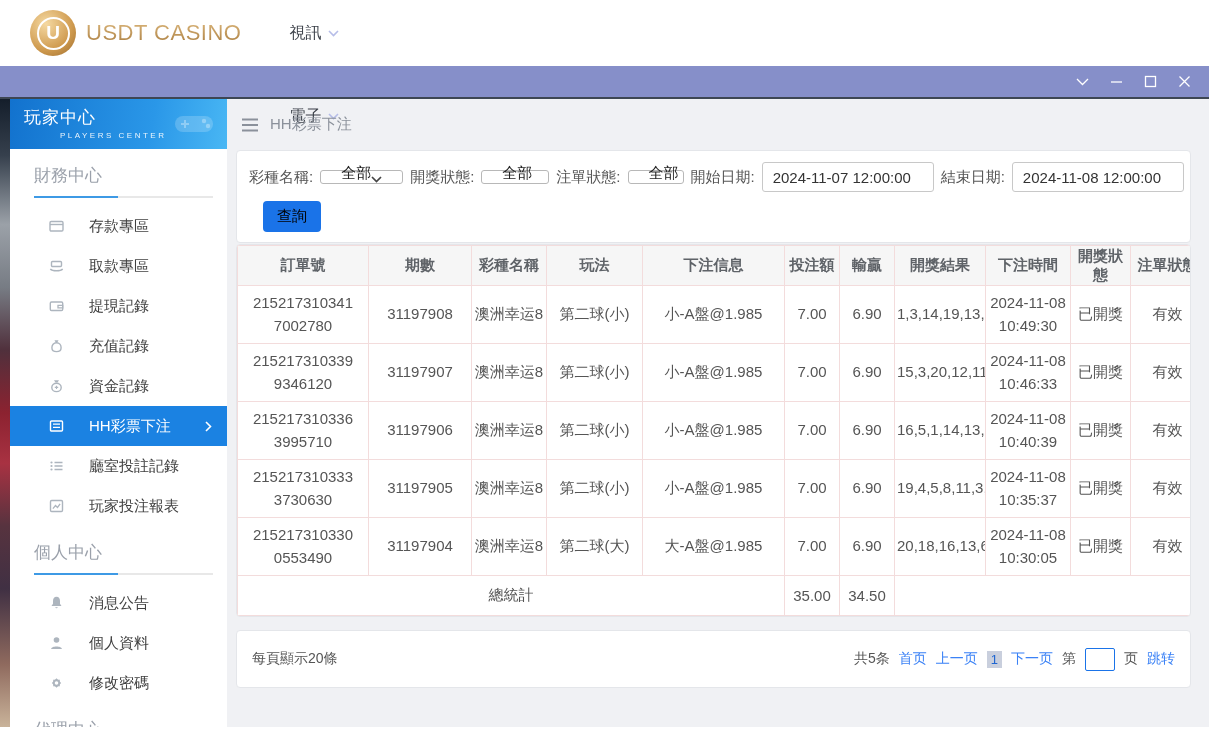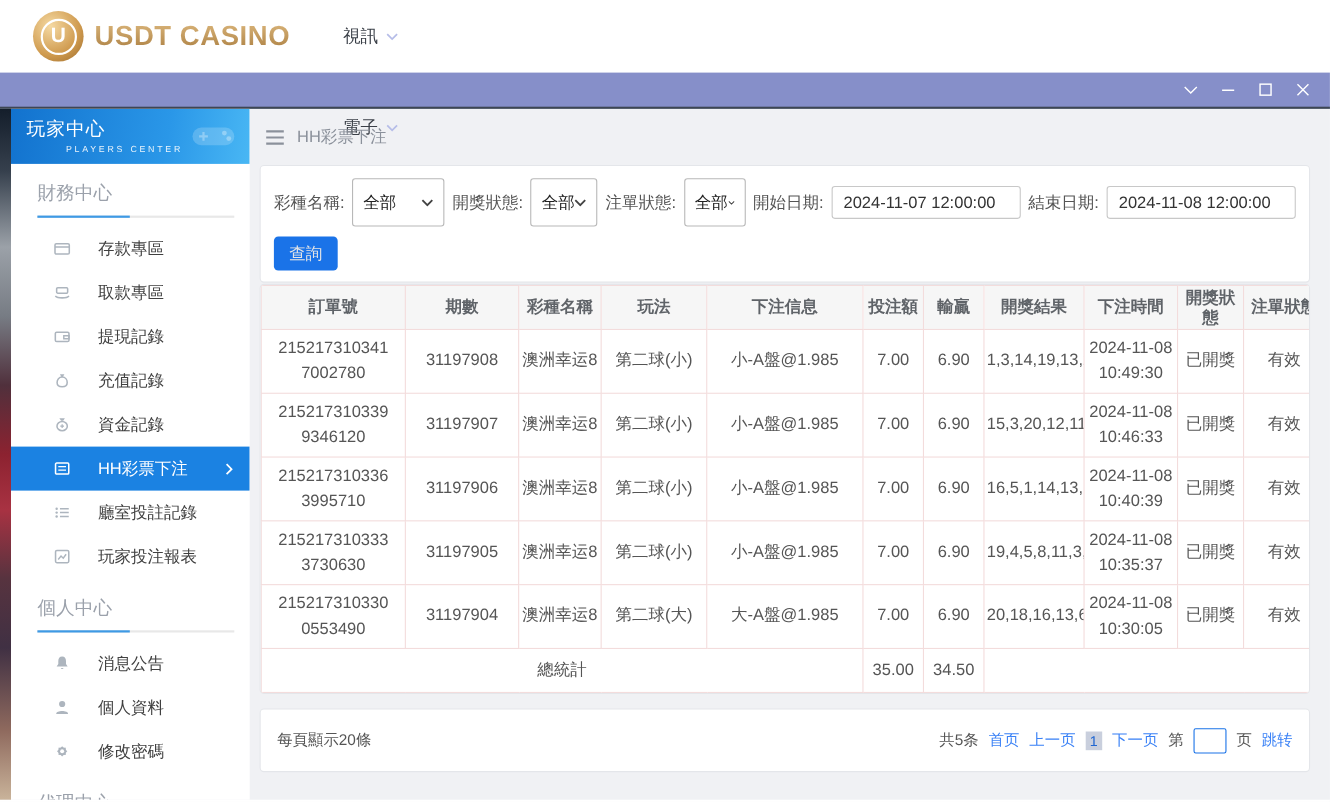--- a/index.html
+++ b/index.html
@@ -7,21 +7,21 @@
   body { font-family:"Liberation Sans","DejaVu Sans",sans-serif; background:#fff; position:relative; }
 
   
   .app-header { height:66px; background:#fff; display:flex; align-items:center; padding-left:30px; }
   .brand { display:flex; align-items:center; gap:10px; cursor:pointer; }
   .brand-circle { width:46px; height:46px; border-radius:50%;
     background:radial-gradient(circle at 35% 30%, #f5d9a2, #cf9a4e 60%, #9a6a2c);
     display:flex; align-items:center; justify-content:center; flex:0 0 auto; }
   .brand-circle .ring { width:33px; height:33px; border:2px solid #fff; border-radius:50%;
     color:#fff; font-weight:bold; font-size:19px; display:flex; align-items:center; justify-content:center; }
-  .brand-name { font-size:25px; font-weight:bold; letter-spacing:.5px;
+  .brand-name { font-size:22px; font-weight:normal; letter-spacing:.5px;
     background:linear-gradient(180deg,#dcb77c,#a87c3f);
     -webkit-background-clip:text; background-clip:text; color:transparent; }
   .nav { display:flex; margin-left:48px; gap:62px;flex-direction:column; }
   .nav-item { display:flex; align-items:center; gap:7px; font-size:16px; color:#3a3f47; cursor:pointer; }
 
   
   .titlebar { height:33px; background:#868fc9; display:flex; align-items:center;
     justify-content:flex-end; gap:16px; padding-right:16px; border-bottom:2px solid #3d4653; }
   .win-btn { width:18px; height:18px; display:flex; align-items:center; justify-content:center; cursor:pointer; }
 
@@ -47,27 +47,27 @@
   .menu-item.active { background:#1b82e2; color:#fff; }
   .menu-item.active .mi-icon { color:#fff; }
   .mi-arrow { position:absolute; right:15px; top:15px; }
 
   
   .main { flex:1; padding:0 18px 0 9px; overflow:hidden; }
   .breadcrumb { height:51px; display:flex; align-items:center; gap:11px; color:#8b919b; font-size:15px; padding-left:5px; }
   .panel { background:#fff; border:1px solid #e4e6ea; border-radius:4px; }
   .filter-panel { padding:11px 12px 10px 12px; }
   .filter-row { display:flex; align-items:center; gap:7px; font-size:15px; color:#555; white-space:nowrap; }
-  .sel { height:44px; border:1px solid #b8b8b8; border-radius:3px; background:#fff; display:flex;
-    align-items:center; justify-content:space-between; padding:0 9px; color:#222; cursor:pointer; font-size:15px; }
+  .sel { height:14px; border:1px solid #b8b8b8; border-radius:3px; background:#fff; display:flex;
+    align-items:flex-end; justify-content:space-between; padding:0 20px; color:#222; cursor:pointer; font-size:15px; }
   .sel-lottery { width:118px; } .sel-draw { width:68px; } .sel-order { width:56px; }
   .dateinput { height:30px; width:172px; border:1px solid #c8c8c8; border-radius:3px; padding:0 10px;
     font-size:15px; color:#333; font-family:inherit; }
-  .btn-query { margin-top:9px; width:58px; height:31px; background:#1a73e8; color:#e5e5e5; border:none;
-    border-radius:4px; font-size:15px; cursor:pointer; font-family:inherit; }
+  .btn-query { margin-top:9px; width:58px; height:31px; background:#1a73e8; color:#000000; border:none;
+    border-radius:4px; font-size:15px; cursor:pointer; font-family:inherit;margin-left:14px; }
 
   
   .table-panel { margin-top:1px; overflow:hidden; }
   table { border-collapse:collapse; table-layout:fixed; width:967px; }
   th,td { border:1px solid #f3dcdc; text-align:center; font-size:15px; overflow:hidden; }
   th { height:40px; background:#f6f6f6; color:#5f6368; font-weight:bold; }
   tbody td { color:#555; padding:6px 2px; line-height:1.5; height:56px; }
   tbody td:first-child { word-break:break-all; padding:6px 12px; }
   tfoot td { height:40px; color:#555; }
 

